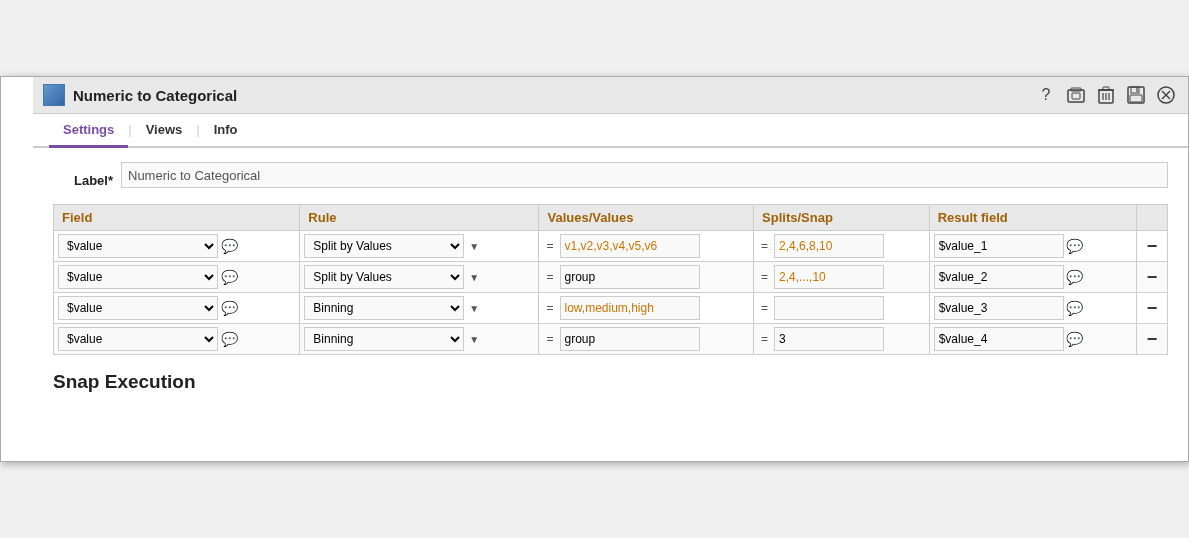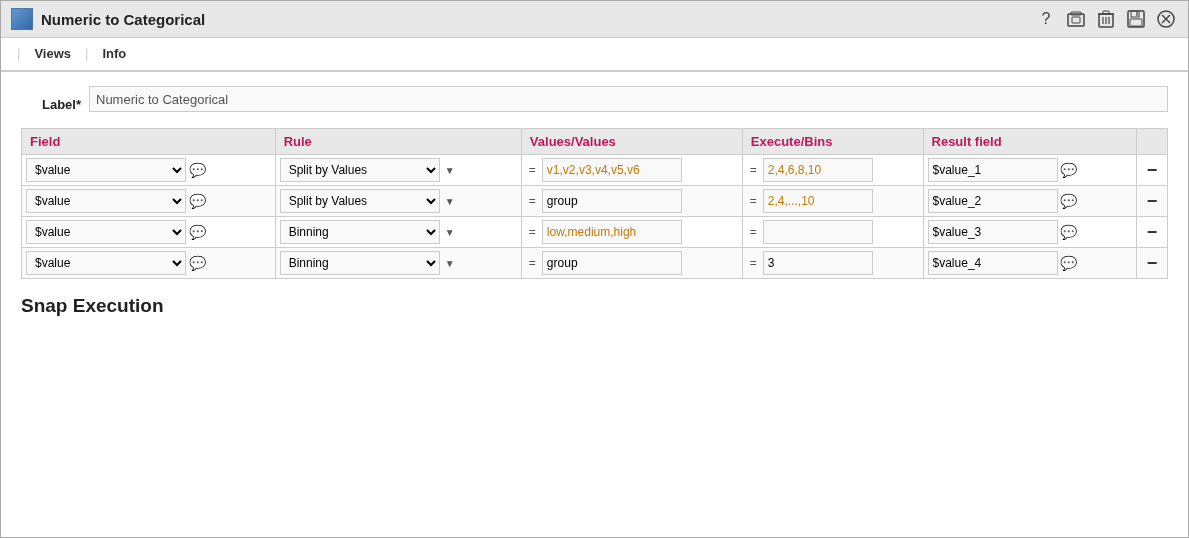--- a/index.html
+++ b/index.html
@@ -7,26 +7,27 @@
       font-family: Arial, sans-serif;
       font-size: 13px;
       background: #f0f0f0;
       display: flex;
       align-items: center;
       justify-content: center;
       min-height: 100vh;
     }
     .window {
       width: 1189px;
-      height: 538px;
+      height: 386px;
       background: #ffffff;
       border: 1px solid #aaa;
       display: flex;
       flex-direction: column;
       box-shadow: 2px 2px 8px rgba(0,0,0,0.3);
+      padding-left: 32px;
     }
     .title-bar {
       background: #e8e8e8;
       border-bottom: 1px solid #ccc;
       padding: 6px 10px;
       display: flex;
       align-items: center;
       justify-content: space-between;
     }
     .title-left {
@@ -147,21 +148,21 @@
     .policy-table {
       width: 100%;
       border-collapse: collapse;
     }
     .policy-table th {
       background: #e8e8e8;
       border: 1px solid #ccc;
       padding: 5px 8px;
       font-weight: bold;
       font-size: 13px;
-      color: #be185d;
+      color: #a16207;
       text-align: left;
       margin-left: 24px;
     }
     .policy-table td {
       border: 1px solid #ccc;
       padding: 3px 4px;
       vertical-align: middle;
     }
     .policy-table tr:nth-child(even) td { background: #fafafa; }
     .policy-table tr:nth-child(odd) td { background: #fff; }
@@ -292,41 +293,42 @@
         <svg width="18" height="18" viewBox="0 0 18 18" fill="none" xmlns="http://www.w3.org/2000/svg">
           <circle cx="9" cy="9" r="8" stroke="#444" stroke-width="1.5" fill="none"></circle>
           <line x1="5" y1="5" x2="13" y2="13" stroke="#444" stroke-width="1.5"></line>
           <line x1="13" y1="5" x2="5" y2="13" stroke="#444" stroke-width="1.5"></line>
         </svg>
       </button>
     </div>
   </div>
 
   <div class="tabs">
+    <div class="tab active">Settings</div>
     <span class="tab-divider">|</span>
     <div class="tab">Views</div>
     <span class="tab-divider">|</span>
     <div class="tab">Info</div>
   </div>
 
   <div class="content">
 
     <div class="label-row">
       <label>Label*</label>
       <input class="label-input" type="text" value="Numeric to Categorical" style="">
     </div>
 
 
     <table class="policy-table">
       <thead>
         <tr>
           <th>Field</th>
           <th>Rule</th>
           <th>Values/Values</th>
-          <th>Execute/Bins</th>
+          <th>Splits/Snap</th>
           <th>Result field</th>
           <th style="width:30px;"></th>
         </tr>
       </thead>
       <tbody id="policy-rows">
       <tr>
       <td>
         <div class="cell-field">
           <select class="field-select">
             <option>$value</option>

